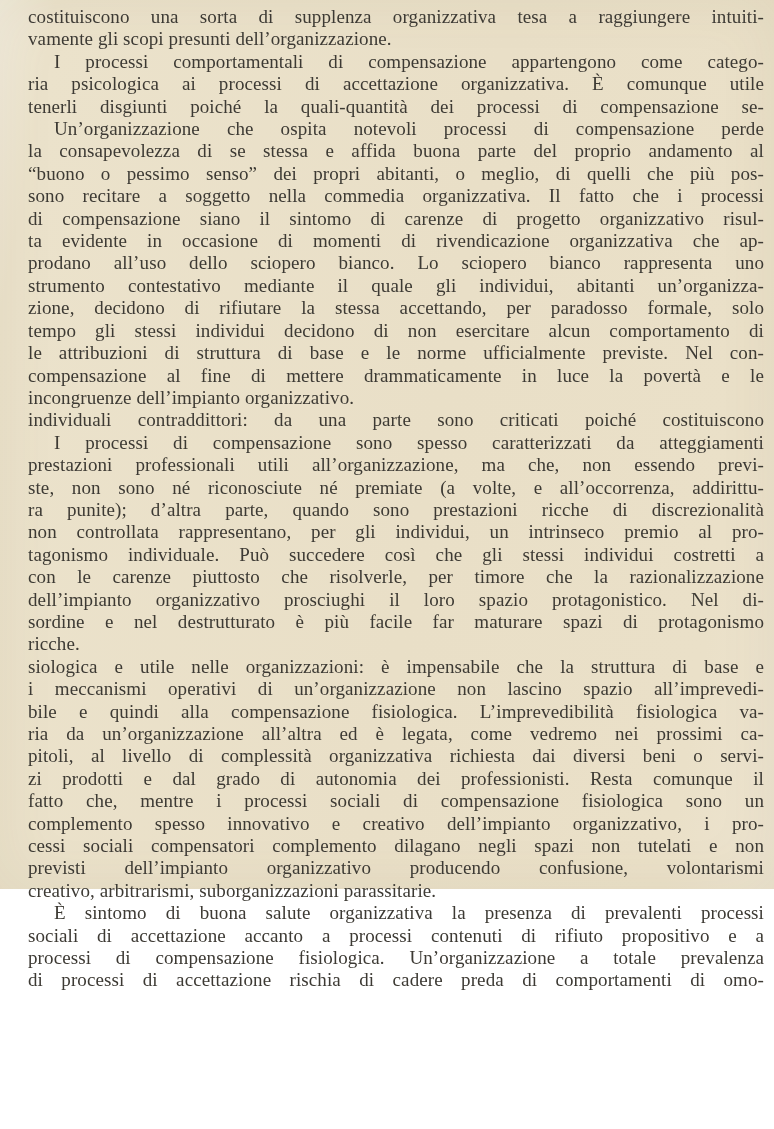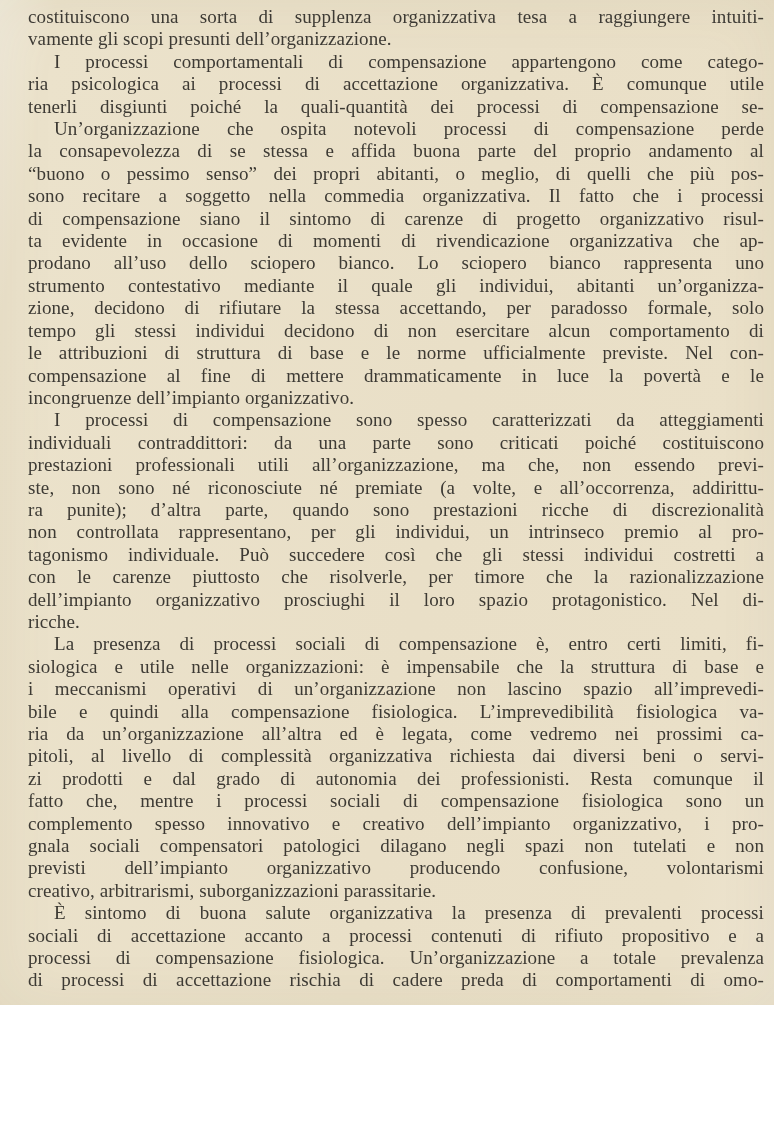--- a/index.html
+++ b/index.html
@@ -8,21 +8,21 @@
   }
   body {
     width: 774px;
     height: 1129px;
     overflow: hidden;
     font-family: "Liberation Serif", "DejaVu Serif", serif;
   }
   .page {
     position: relative;
     width: 774px;
-    height: 1005px;
+    height: 889px;
     background: linear-gradient(100deg, #f2ecdc 0%, #ebe2cb 6%, #e9dfc7 55%, #eae0c8 88%, #ede4d0 100%);
     box-shadow: inset 0 0 60px rgba(120, 105, 70, 0.08);
     font-family: Liberation Serif, serif;
   }
   .text-block {
     position: absolute;
     left: 28px;
     top: 6px;
     width: 736px;
     font-size: 19px;
@@ -68,42 +68,42 @@
         <div class="line">ta evidente in occasione di momenti di rivendicazione organizzativa che ap-</div>
         <div class="line">prodano all’uso dello sciopero bianco. Lo sciopero bianco rappresenta uno</div>
         <div class="line">strumento contestativo mediante il quale gli individui, abitanti un’organizza-</div>
         <div class="line">zione, decidono di rifiutare la stessa accettando, per paradosso formale, solo</div>
         <div class="line">tempo gli stessi individui decidono di non esercitare alcun comportamento di</div>
         <div class="line">le attribuzioni di struttura di base e le norme ufficialmente previste. Nel con-</div>
         <div class="line">compensazione al fine di mettere drammaticamente in luce la povertà e le</div>
         <div class="line last">incongruenze dell’impianto organizzativo.</div>
       </div>
       <div class="paragraph">
+        <div class="line">individuali contraddittori: da una parte sono criticati poiché costituiscono</div>
         <div class="line indent">I processi di compensazione sono spesso caratterizzati da atteggiamenti</div>
-        <div class="line">individuali contraddittori: da una parte sono criticati poiché costituiscono</div>
         <div class="line">prestazioni professionali utili all’organizzazione, ma che, non essendo previ-</div>
         <div class="line">ste, non sono né riconosciute né premiate (a volte, e all’occorrenza, addirittu-</div>
         <div class="line">ra punite); d’altra parte, quando sono prestazioni ricche di discrezionalità</div>
         <div class="line">non controllata rappresentano, per gli individui, un intrinseco premio al pro-</div>
         <div class="line">tagonismo individuale. Può succedere così che gli stessi individui costretti a</div>
         <div class="line">con le carenze piuttosto che risolverle, per timore che la razionalizzazione</div>
         <div class="line">dell’impianto organizzativo prosciughi il loro spazio protagonistico. Nel di-</div>
+        <div class="line">sordine e nel destrutturato è più facile far maturare spazi di protagonismo</div>
         <div class="line last">ricche.</div>
       </div>
       <div class="paragraph">
-        <div class="line indent">La presenza di processi sociali di compensazione è, entro certi limiti, fi-</div>
         <div class="line">siologica e utile nelle organizzazioni: è impensabile che la struttura di base e</div>
         <div class="line">i meccanismi operativi di un’organizzazione non lascino spazio all’imprevedi-</div>
         <div class="line">bile e quindi alla compensazione fisiologica. L’imprevedibilità fisiologica va-</div>
         <div class="line">ria da un’organizzazione all’altra ed è legata, come vedremo nei prossimi ca-</div>
         <div class="line">pitoli, al livello di complessità organizzativa richiesta dai diversi beni o servi-</div>
         <div class="line">zi prodotti e dal grado di autonomia dei professionisti. Resta comunque il</div>
         <div class="line">fatto che, mentre i processi sociali di compensazione fisiologica sono un</div>
         <div class="line">complemento spesso innovativo e creativo dell’impianto organizzativo, i pro-</div>
-        <div class="line">gnala sociali compensatori patologici dilagano negli spazi non tutelati e non</div>
+        <div class="line">cessi sociali compensatori complemento dilagano negli spazi non tutelati e non</div>
         <div class="line">previsti dell’impianto organizzativo producendo confusione, volontarismi</div>
         <div class="line last">creativo, arbitrarismi, suborganizzazioni parassitarie.</div>
       </div>
       <div class="paragraph">
         <div class="line indent">È sintomo di buona salute organizzativa la presenza di prevalenti processi</div>
         <div class="line">sociali di accettazione accanto a processi contenuti di rifiuto propositivo e a</div>
         <div class="line">processi di compensazione fisiologica. Un’organizzazione a totale prevalenza</div>
         <div class="line">di processi di accettazione rischia di cadere preda di comportamenti di omo-</div>
       </div>
     </div>

